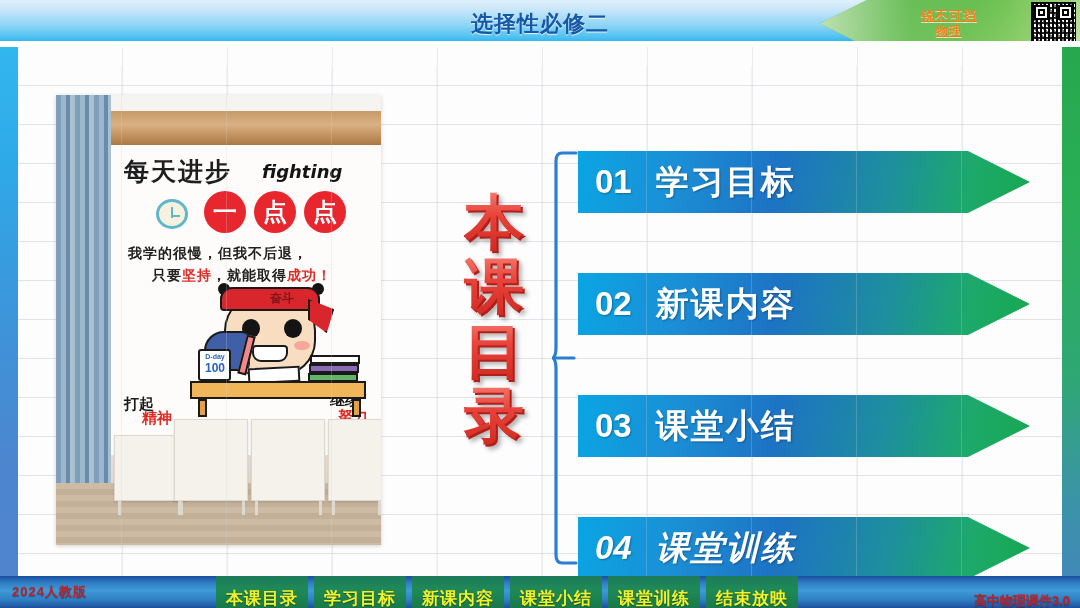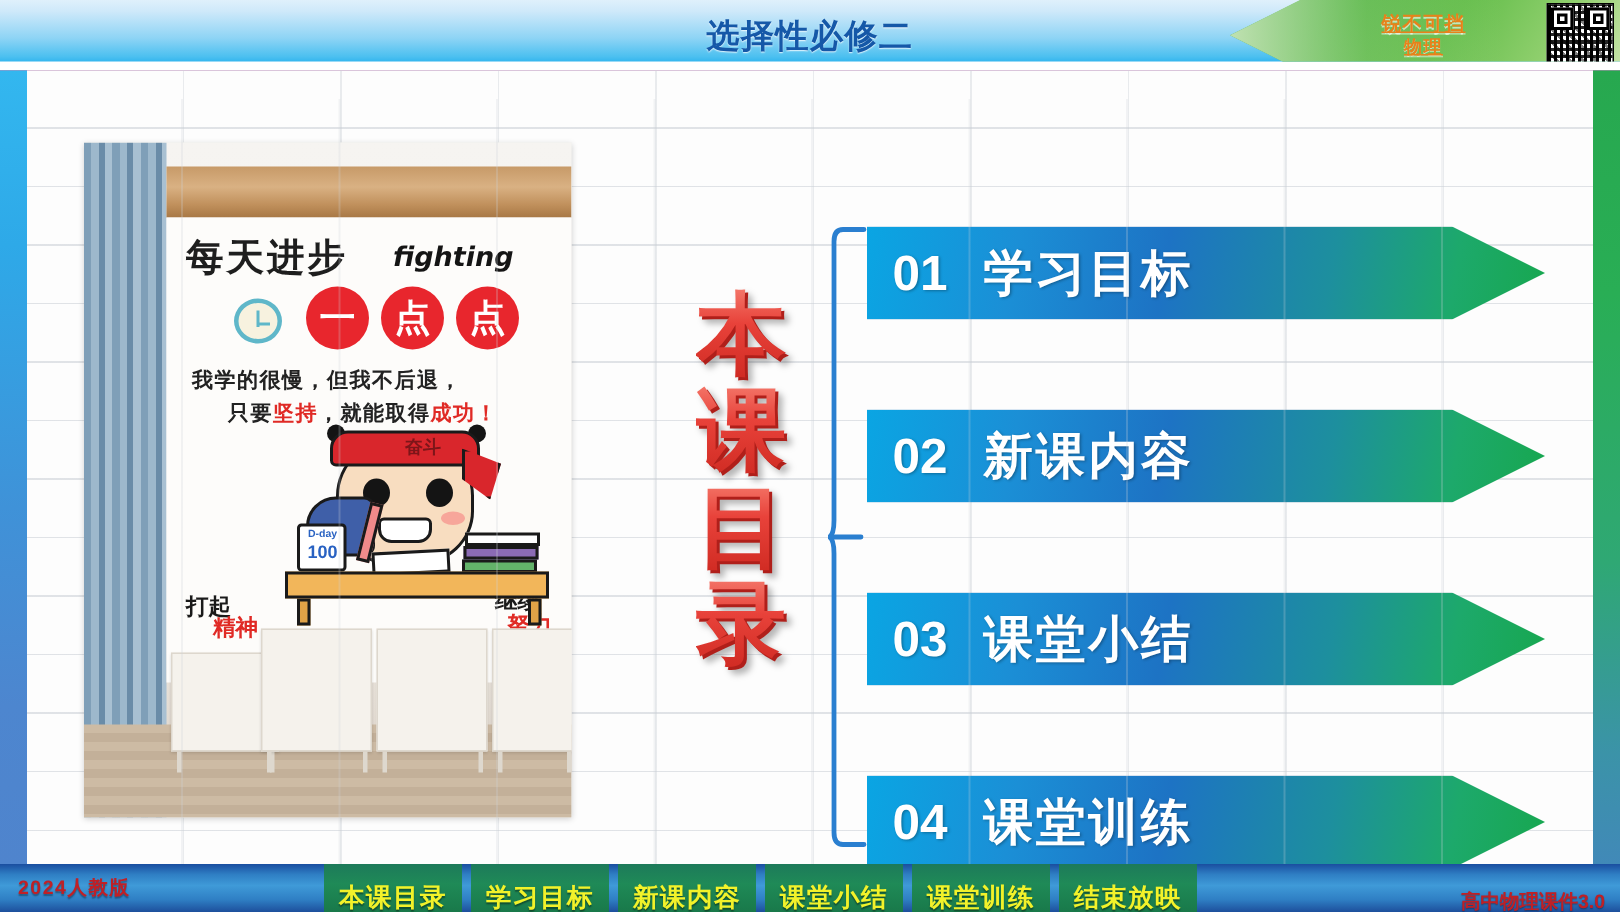--- a/index.html
+++ b/index.html
@@ -223,21 +223,21 @@
     text-shadow: 1px 1px 2px rgba(0,0,0,0.30);
   }
   .banner .btxt {
     margin-left: 24px; font-size: 33px; font-weight: bold; color: #ffffff;
     letter-spacing: 2px;
     text-shadow: 1px 1px 2px rgba(0,0,0,0.30);
   }
   .banner.b1 { top: 4px; }
   .banner.b2 { top: 126px; }
   .banner.b3 { top: 248px; }
-  .banner.b4 { top: 370px; }
+  .banner.b4 { top: 370px; font-style: italic; }
 
   
   #footer {
     position: absolute; left: 0; top: 576px; width: 1080px; height: 32px;
     background: linear-gradient(to bottom, #1a4ea0 0%, #2f7fc4 22%, #3f9ad8 45%, #2f7fc4 74%, #1d4f9c 100%);
     overflow: hidden;
   }
   #footer-left {
     position: absolute; left: 12px; top: 0; height: 32px;
     display: flex; align-items: center;

